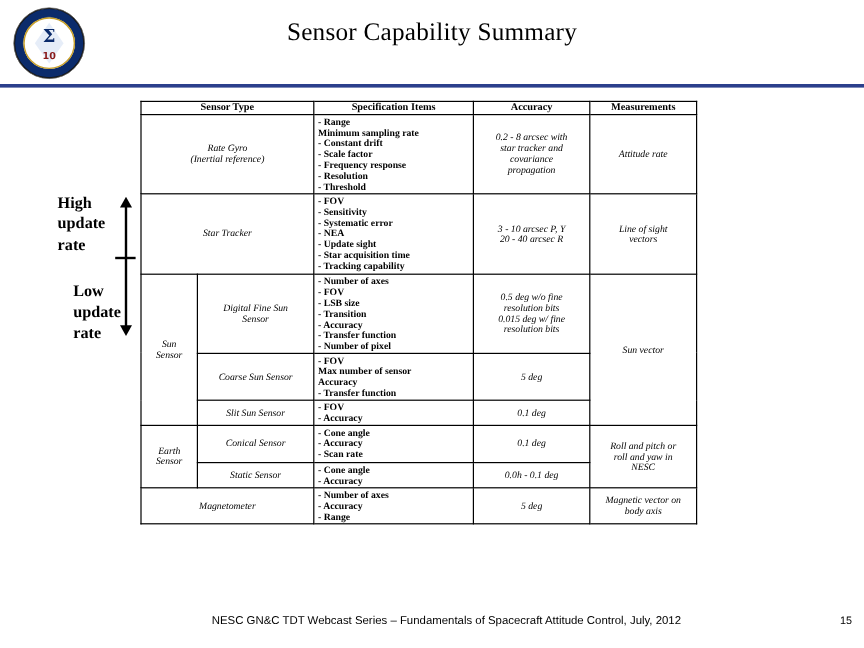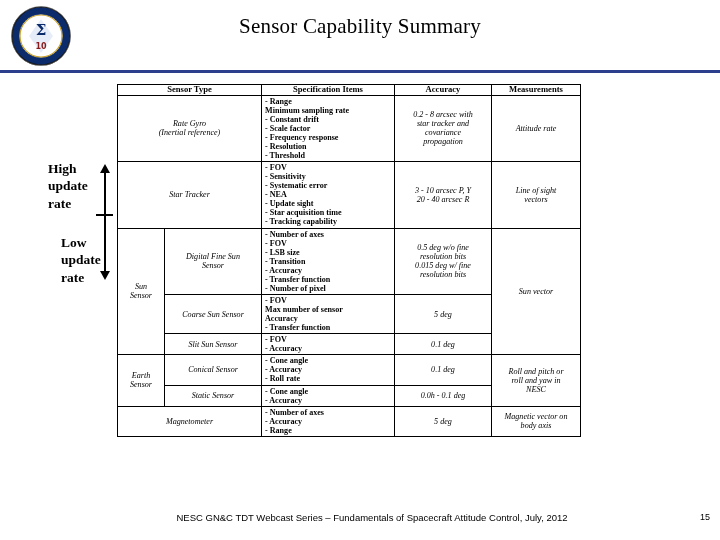--- a/index.html
+++ b/index.html
@@ -327,21 +327,21 @@
         <td rowspan="2" class="c-center">
           <div>Earth</div>
           <div>Sensor</div>
         </td>
         <td class="c-center">
           <div>Conical Sensor</div>
         </td>
         <td class="spec">
           <div>- Cone angle</div>
           <div>- Accuracy</div>
-          <div>- Roll rate</div>
+          <div>- Scan rate</div>
         </td>
         <td class="c-center">
           <div>0.1 deg</div>
         </td>
         <td rowspan="2" class="c-center">
           <div>Roll and pitch or</div>
           <div>roll and yaw in</div>
           <div>NESC</div>
         </td>
       </tr>

